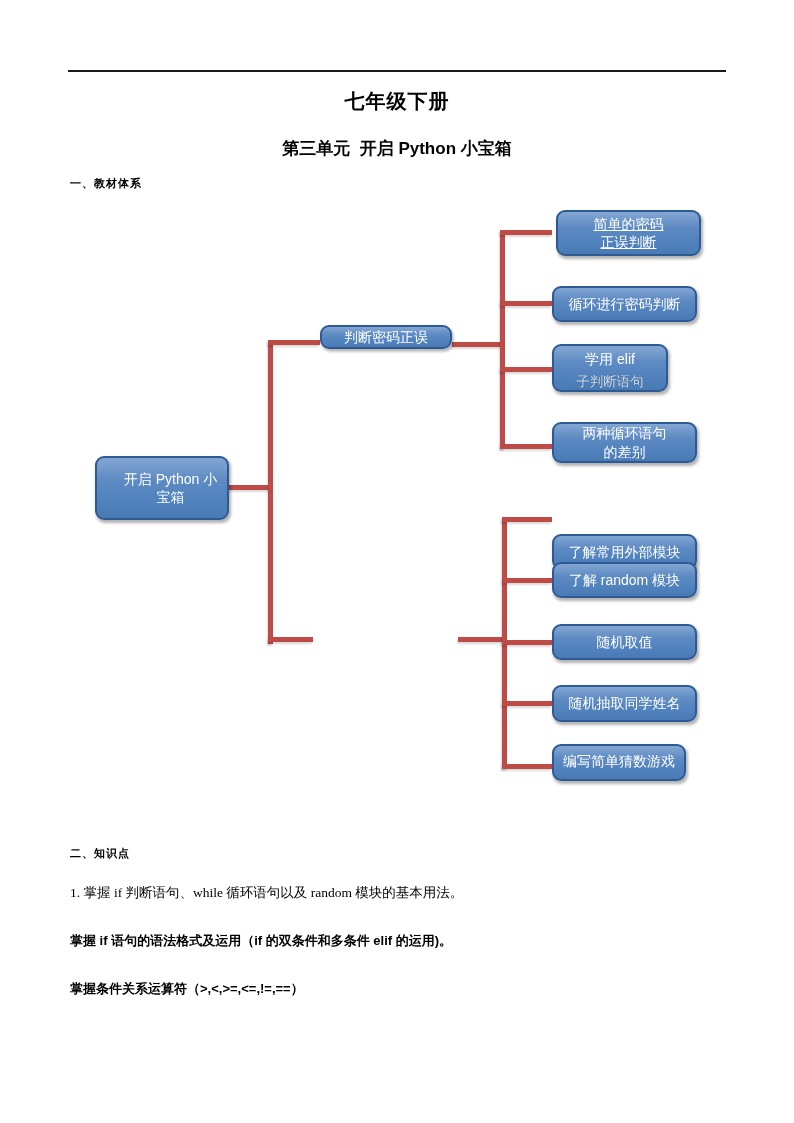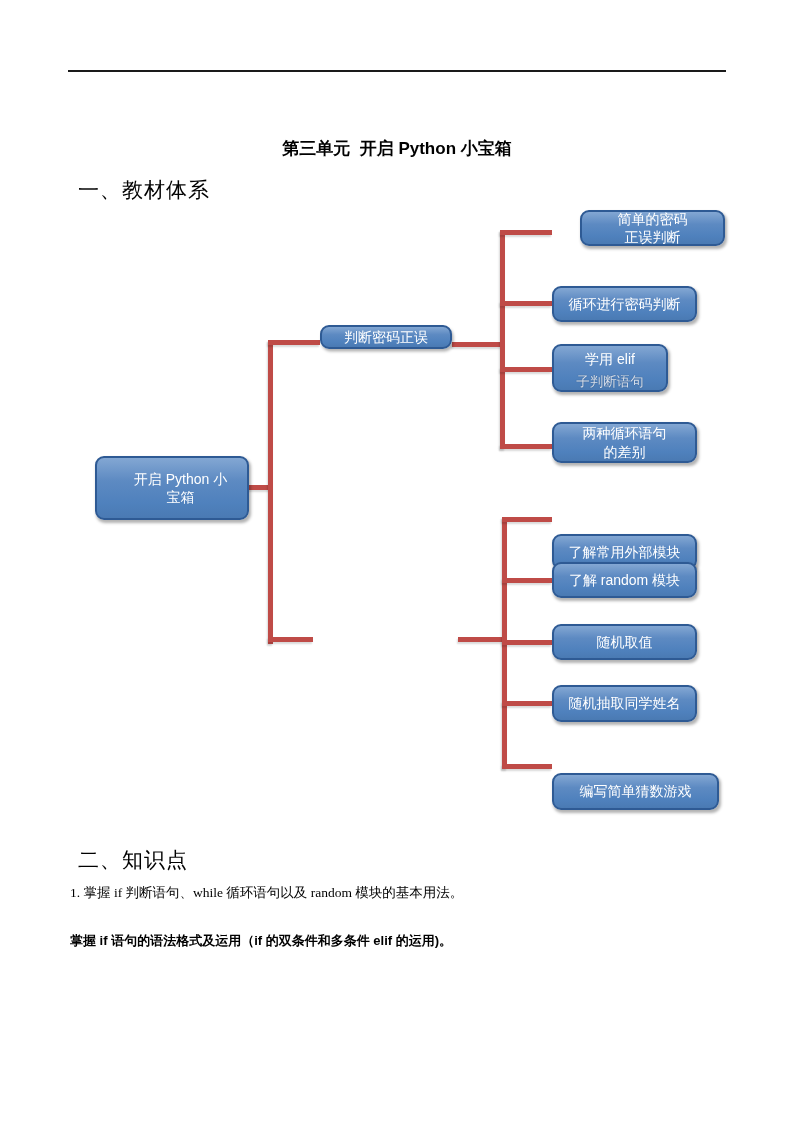--- a/index.html
+++ b/index.html
@@ -28,23 +28,22 @@
     font-size: 20px; font-weight: bold; color: #000;
     letter-spacing: 1px;
   }
   .doc-subtitle {
     left: 0; top: 137px; width: 794px;
     text-align: center;
     font-size: 17px; font-weight: bold; color: #000;
     white-space: pre;
   }
   .section-heading {
-    font-size: 21px; font-weight: normal; color: #000;
+    font-size: 11px; font-weight: bold; color: #000;
     letter-spacing: 1px;
-    margin-left: 8px;
   }
   #heading-1 { left: 70px; top: 176px; }
   #heading-2 { left: 70px; top: 846px; }
 
   
   #diagram {
     left: 0; top: 0; width: 794px; height: 820px;
   }
   .conn {
     position: absolute;
@@ -90,20 +89,21 @@
   #kp-2 { top: 932px; }
   #kp-3 { top: 980px; }
 </style>
 </head>
 <body>
 
 <div id="page">
 
   <div class="abs top-rule"></div>
 
+  <div class="abs doc-title">七年级下册</div>
   <div class="abs doc-subtitle">第三单元  开启 Python 小宝箱</div>
   <div class="abs section-heading" id="heading-1">一、教材体系</div>
 
   <div class="abs" id="diagram">
 
     <div class="conn" style="left:225px; top:485px; width:47px; height:5px;"></div>
     <div class="conn" style="left:268px; top:340px; width:5px; height:304px;"></div>
     <div class="conn" style="left:268px; top:340px; width:52px; height:5px;"></div>
     <div class="conn" style="left:268px; top:637px; width:45px; height:5px;"></div>
 
@@ -115,30 +115,30 @@
     <div class="conn" style="left:500px; top:444px; width:52px; height:5px;"></div>
 
     <div class="conn" style="left:458px; top:637px; width:49px; height:5px;"></div>
     <div class="conn" style="left:502px; top:517px; width:5px; height:252px;"></div>
     <div class="conn" style="left:502px; top:517px; width:50px; height:5px;"></div>
     <div class="conn" style="left:502px; top:578px; width:50px; height:5px;"></div>
     <div class="conn" style="left:502px; top:640px; width:50px; height:5px;"></div>
     <div class="conn" style="left:502px; top:701px; width:50px; height:5px;"></div>
     <div class="conn" style="left:502px; top:764px; width:50px; height:5px;"></div>
 
-    <div class="node" style="left:95px; top:456px; width:154px; height:64px;padding-left:17px;">
+    <div class="node" style="left:95px; top:456px; width:134px; height:64px;padding-left:17px;">
       <span>开启 Python 小</span>
       <span>宝箱</span>
     </div>
 
     <div class="node" style="left:320px; top:325px; width:132px; height:24px;">
       <span>判断密码正误</span>
     </div>
 
-    <div class="node" style="left:580px; top:210px; width:145px; height:36px;">
+    <div class="node" style="left:556px; top:210px; width:145px; height:46px;text-decoration:underline;">
       <span>简单的密码</span>
       <span>正误判断</span>
     </div>
     <div class="node" style="left:552px; top:286px; width:145px; height:36px;justify-content:center;">
       <span>循环进行密码判断</span>
 
     </div>
     <div class="node" style="left:552px; top:344px; width:116px; height:48px;">
       <span>学用 elif</span>
       <span class="line-overflow-dark">子判断语句</span>
@@ -156,24 +156,25 @@
 
     </div>
     <div class="node" style="left:552px; top:624px; width:145px; height:36px;">
       <span>随机取值</span>
 
     </div>
     <div class="node" style="left:552px; top:685px; width:145px; height:37px;">
       <span>随机抽取同学姓名</span>
 
     </div>
-    <div class="node" style="left:552px; top:773px; width:167px; height:37px;">
+    <div class="node" style="left:552px; top:744px; width:134px; height:37px;font-family:Liberation Serif, serif;">
       <span>编写简单猜数游戏</span>
 
     </div>
   </div>
 
   <div class="abs section-heading" id="heading-2">二、知识点</div>
 
   <div class="abs kp-serif">1. 掌握 if 判断语句、while 循环语句以及 random 模块的基本用法。</div>
   <div class="abs kp-sans" id="kp-2">掌握 if 语句的语法格式及运用（if 的双条件和多条件 elif 的运用)。</div>
+  <div class="abs kp-sans" id="kp-3">掌握条件关系运算符（&gt;,&lt;,&gt;=,&lt;=,!=,==）</div>
 
 </div>
 
 </body></html>

